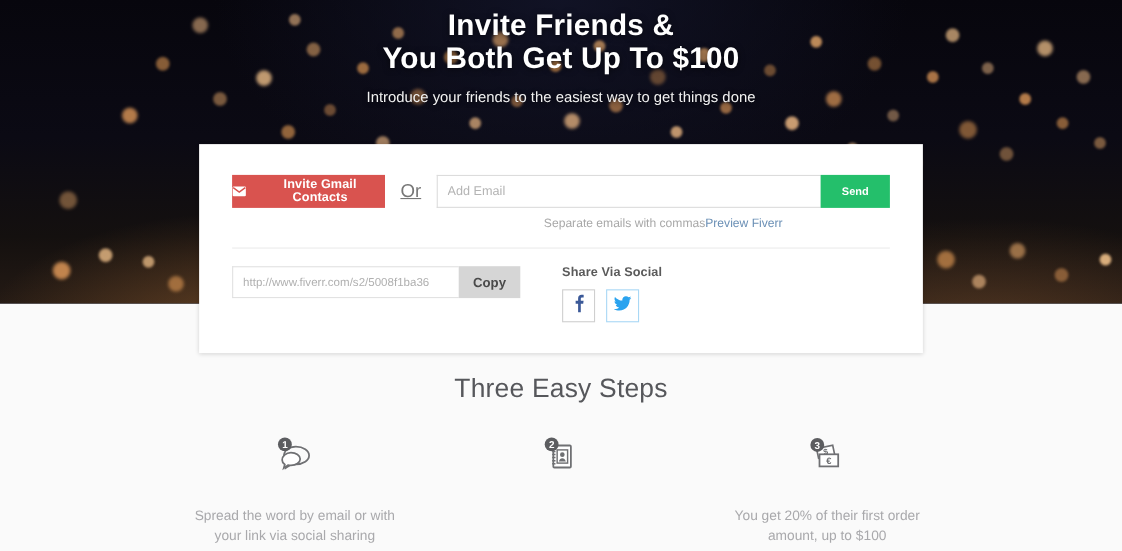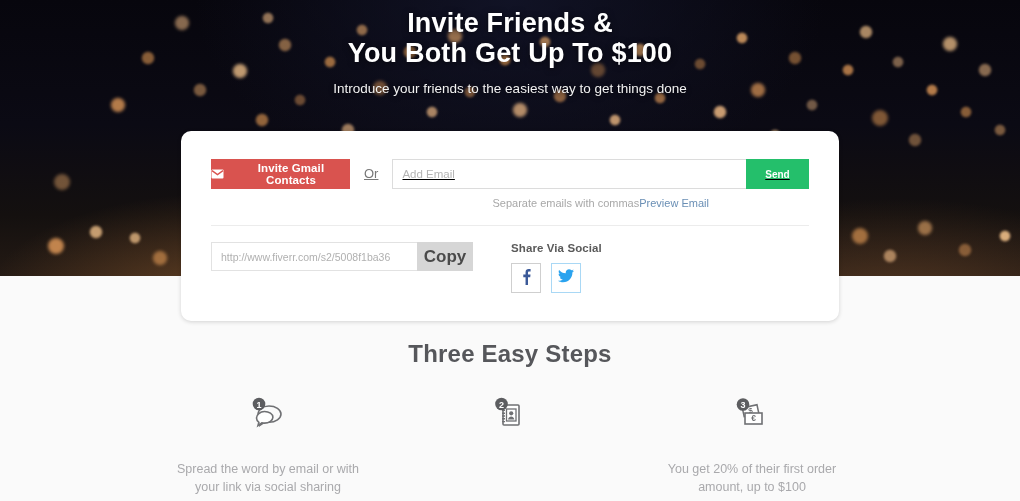--- a/index.html
+++ b/index.html
@@ -51,48 +51,47 @@
   }
 
   
   .card {
     position: absolute;
     left: 181px; top: 131px;
     width: 658px; height: 190px;
     background: #ffffff;
     box-shadow: 0 1px 4px rgba(0,0,0,0.16);
     z-index: 10;
-    border-radius: 10px;
   }
   .card-top {
     display: flex; align-items: flex-start;
     padding: 28px 30px 0 30px;
   }
   .gmail-btn {
     width: 139px; height: 30px;
     background: #d9534f;
     border: none;
     color: #fff;
     font-size: 11.5px;
     font-weight: bold;
     font-family: "Liberation Sans", sans-serif;
     display: flex; align-items: center; justify-content: center;
     gap: 8px;
     cursor: pointer;
     letter-spacing: 0.1px;
   }
   .gmail-btn svg { display:block; }
   .or-label {
-    color: #777; font-size: 13px;
+    color: #777; font-size: 17px;
     margin: 0 14px; line-height: 30px;
     flex: 0 0 auto;
     text-decoration: underline;
   }
   .email-wrap { flex: 1 1 auto; }
-  .email-row { display: flex; text-decoration: underline; }
+  .email-row { display: flex; }
   .email-input {
     flex: 1 1 auto; height: 30px;
     border: 1px solid #dcdcdc; border-right: none;
     padding: 0 9px;
     font-size: 11.5px; color: #555;
     font-family: "Liberation Sans", sans-serif;
     outline: none; background: #fff;
   }
   .email-input::placeholder { color: #b4b4b4; }
   .send-btn {
@@ -128,21 +127,21 @@
     width: 206px; height: 29px;
     border: 1px solid #e2e2e2; border-right: none;
     padding: 0 9px;
     font-size: 10.5px; color: #b0b0b0;
     font-family: "Liberation Sans", sans-serif;
     background: #fff; outline: none;
   }
   .copy-btn {
     width: 56px; height: 29px;
     background: #d6d6d6; border: none;
-    color: #4a4a4a; font-size: 17px; font-weight: bold;
+    color: #4a4a4a; font-size: 12px; font-weight: bold;
     font-family: "Liberation Sans", sans-serif;
     cursor: pointer;
   }
   .social-col { margin-left: 38px; }
   .social-btns { display: flex; gap: 10px; }
   .social-btn {
     width: 30px; height: 30px;
     background: #fff;
     display: flex; align-items: center; justify-content: center;
     cursor: pointer;
@@ -152,21 +151,21 @@
 
   
   .steps-section {
     position: absolute; left: 0; top: 340px;
     width: 1020px;
   }
   .steps-title {
     text-align: center;
     color: #56575b;
     font-size: 24px;
-    font-weight: bold;
+    font-weight: normal;
     letter-spacing: 0.2px;
   }
   .steps-row {
     display: flex; justify-content: center;
     margin-top: 27px;
   }
   .step { width: 190px; text-align: center; }
   .step:nth-child(2) { margin: 0 52px; }
   .step-icon { height: 38px; display: flex; align-items: center; justify-content: center; }
   .step-text {
@@ -273,21 +272,21 @@
 
       <span class="or-label">Or</span>
 
       <div class="email-wrap">
         <div class="email-row">
           <input class="email-input" type="text" placeholder="Add Email" style="">
           <button class="send-btn">Send</button>
         </div>
         <div class="hint-row">
           <span class="hint-text">Separate emails with commas</span>
-          <a class="preview-link" href="#">Preview Email</a>
+          <a class="preview-link" href="#">Preview Fiverr</a>
         </div>
       </div>
     </div>
 
     <div class="divider"></div>
 
     <div class="card-bottom">
       <div class="invite-col">
         <div class="link-row">
           <input class="link-input" type="text" readonly="" value="http://www.fiverr.com/s2/5008f1ba36" style="">

